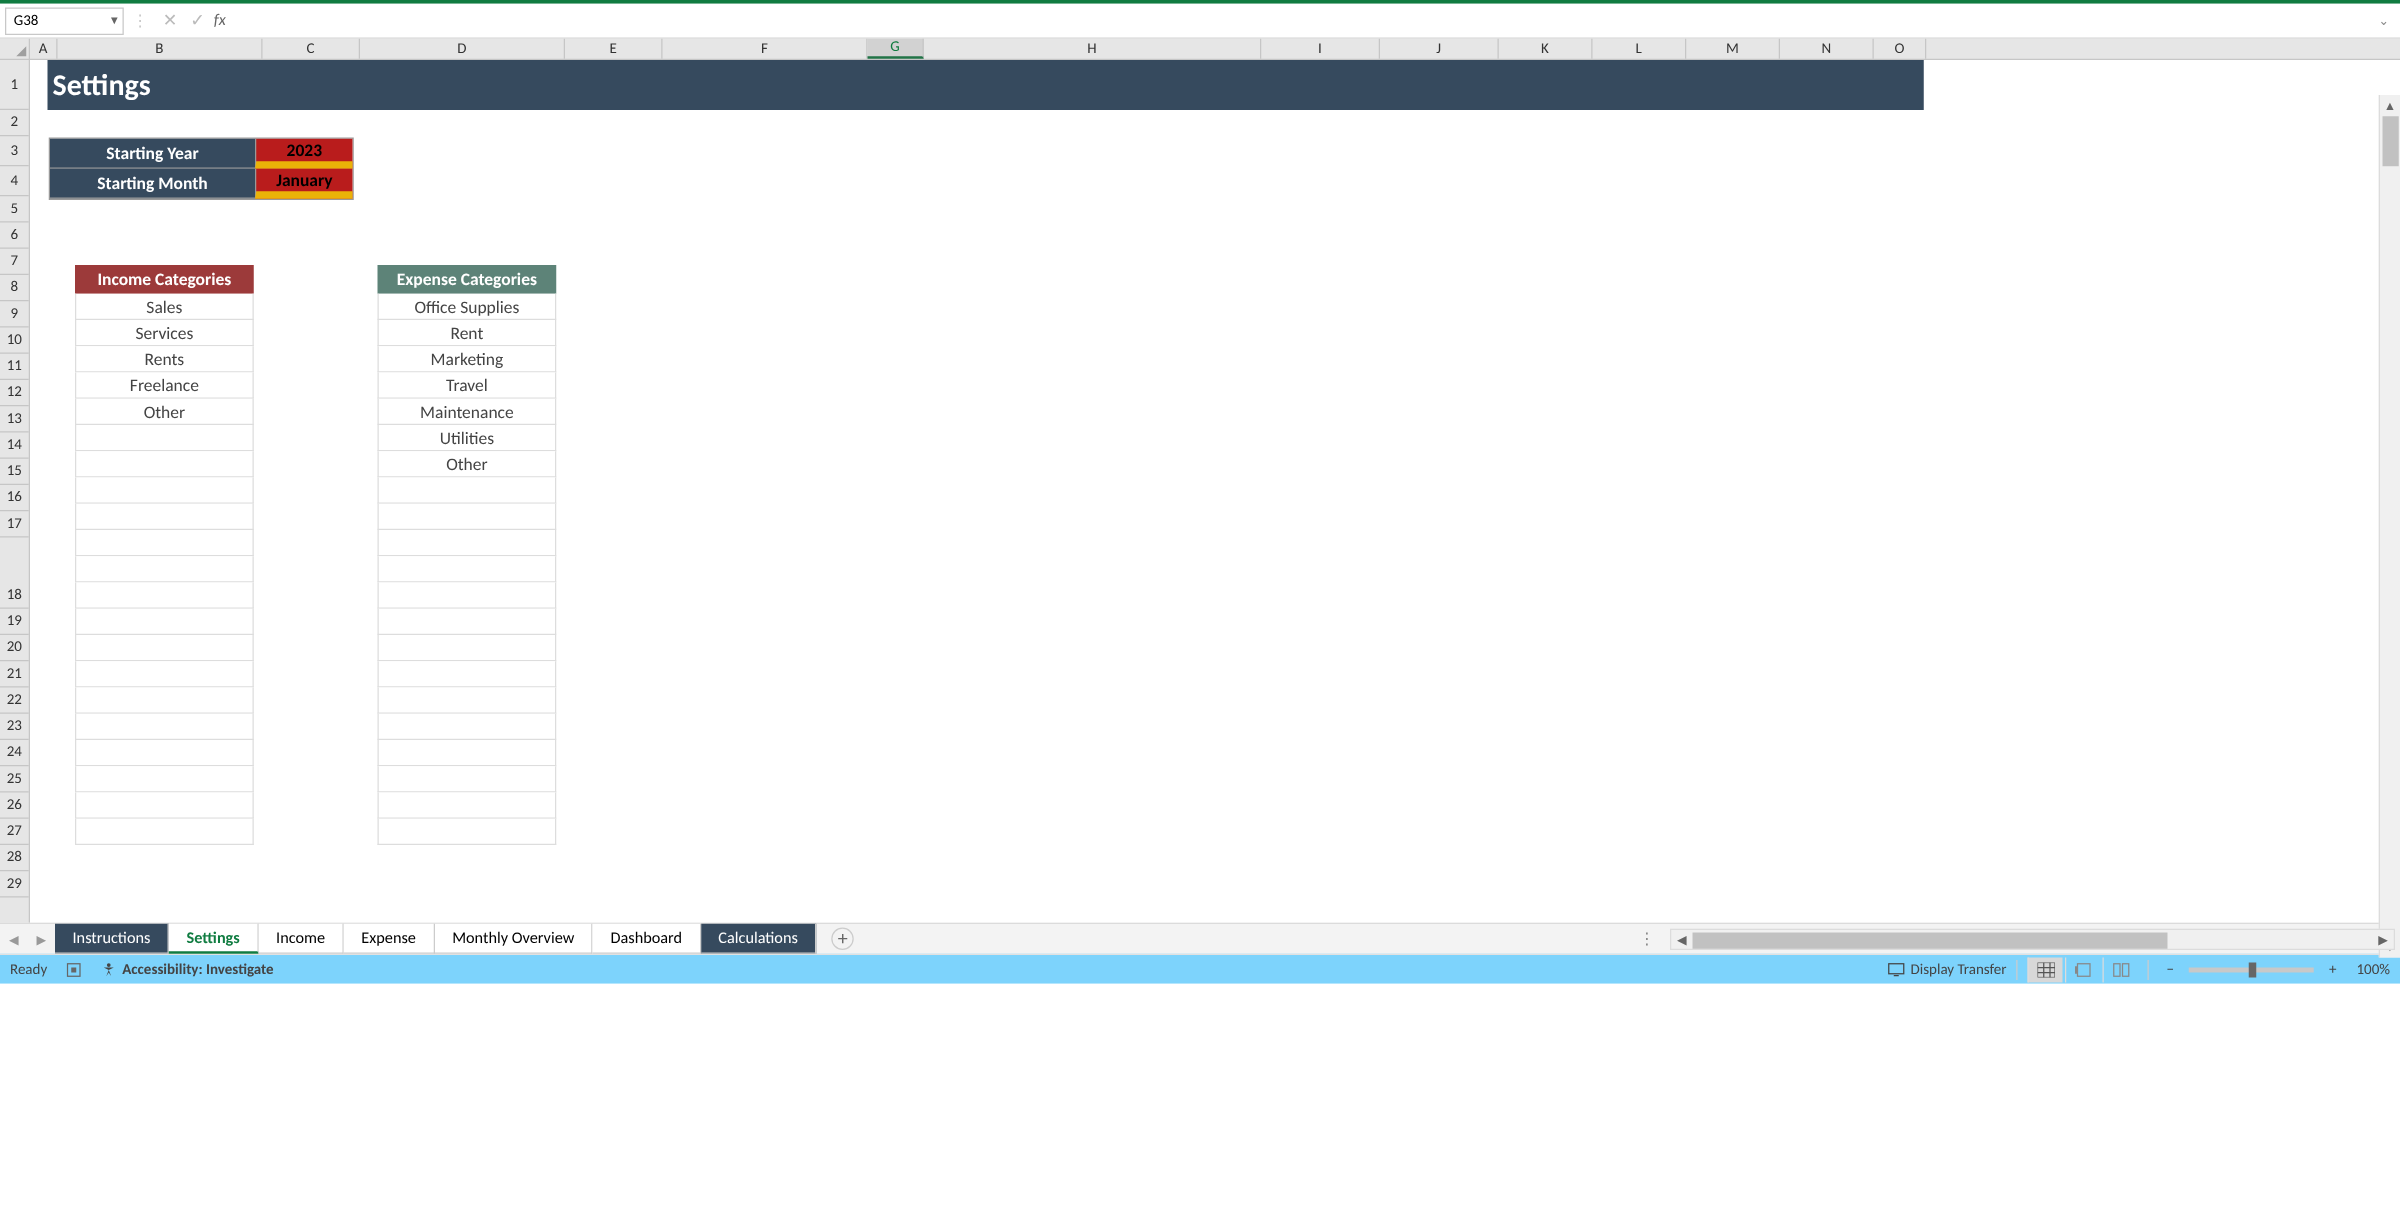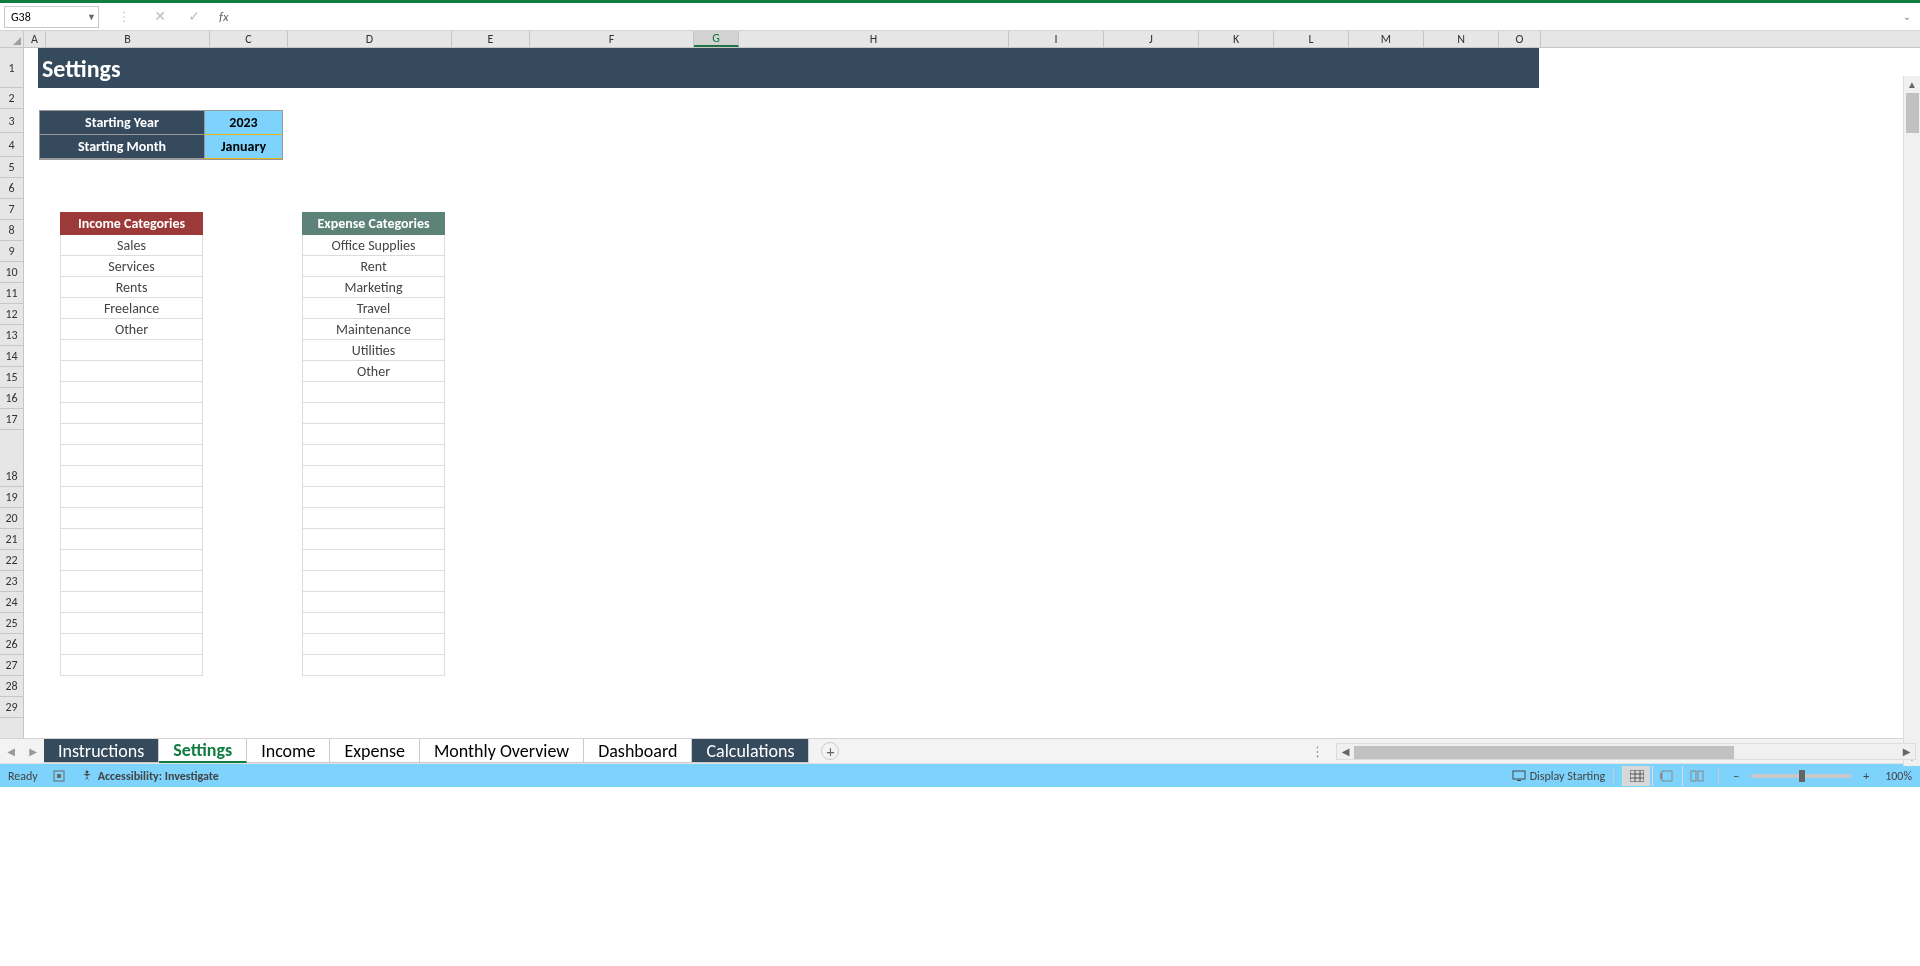--- a/index.html
+++ b/index.html
@@ -2,21 +2,21 @@
 <html><head>
 <meta charset="utf-8">
 <style>
 * { box-sizing: border-box; margin: 0; padding: 0; }
 body { font-family: Calibri, Arial, sans-serif; font-size: 13px; background: #fff; overflow: hidden; }
 
 
 .top-line { height: 3px; background: #107c41; }
 
 
-.formula-bar-area { display: flex; align-items: center; height: 28px; border-bottom: 1px solid #d4d4d4; background: #fff; padding: 2px 4px; gap: 12px; }
+.formula-bar-area { display: flex; align-items: center; height: 28px; border-bottom: 1px solid #d4d4d4; background: #fff; padding: 2px 4px; gap: 0; }
 .name-box { width: 95px; height: 22px; border: 1px solid #c8c8c8; background: #fff; display: flex; align-items: center; padding: 0 6px; font-size: 12px; position: relative; }
 .name-box-dropdown { position: absolute; right: 2px; font-size: 9px; color: #666; }
 .fb-sep { width: 26px; display: flex; justify-content: center; color: #c8c8c8; }
 .fb-btn { width: 22px; height: 22px; display: flex; align-items: center; justify-content: center; color: #bbb; font-size: 14px; }
 .fx-label { font-style: italic; font-size: 13px; color: #666; margin: 0 6px 0 2px; }
 .formula-input { flex: 1; height: 22px; border: none; outline: none; background: #fff; }
 .fb-expand { width: 18px; color: #888; font-size: 10px; text-align: center; }
 
 
 .spreadsheet { position: relative; }
@@ -34,40 +34,40 @@
 
 .cells-area { flex: 1; position: relative; background: #fff; }
 
 
 .title-bar { position: absolute; left: 14px; top: 0; width: 1501px; height: 40px; background: #364a5e; color: #fff; font-size: 24px; font-weight: bold; display: flex; align-items: center; padding-left: 4px; }
 
 
 .settings-table { position: absolute; left: 15px; top: 62px; border: 1px solid #999; }
 .st-row { display: flex; height: 24px; }
 .st-lab { width: 164px; background: #364a5e; color: #fff; font-weight: bold; display: flex; align-items: center; justify-content: center; font-size: 14px; border-bottom: 1px solid #999; }
-.st-val { width: 78px; background: #7dd3fc; display: flex; align-items: center; justify-content: center; font-weight: bold; font-size: 14px; border-left: 1px solid #999; border-bottom: 1px solid #eab308; }
+.st-val { width: 78px; background: #b91c1c; display: flex; align-items: center; justify-content: center; font-weight: bold; font-size: 14px; border-left: 1px solid #999; border-bottom: 6px solid #eab308; }
 
 
 .cat-list { position: absolute; padding-left: 21px; }
 .cat-h { height: 23px; color: #fff; font-weight: bold; display: flex; align-items: center; justify-content: center; font-size: 14px; }
 .cat-h.red { background: #9c3a3a; }
 .cat-h.green { background: #5d8378; }
 .cat-cell { height: 21px; border: 1px solid #ddd; border-top: none; display: flex; align-items: center; justify-content: center; background: #fff; font-size: 14px; color: #444; }
 
 
 .vscroll { position: absolute; right: 0; top: 45px; width: 17px; height: 690px; background: #f0f0f0; border-left: 1px solid #dcdcdc; }
 .vscroll-up,.vscroll-down { height: 17px; display:flex; align-items:center; justify-content:center; font-size:10px; color:#666; background:#f0f0f0; }
 .vscroll-down { position:absolute; bottom:0; width:100%; }
 .vscroll-thumb { position:absolute; top:17px; left:2px; width:13px; height:40px; background:#c1c1c1; }
 
 
 .tabs-bar { display: flex; align-items: center; height: 25px; border-top: 1px solid #d4d4d4; background: #f3f3f3; }
 .tab-nav-btn { width: 22px; height: 22px; display: flex; align-items: center; justify-content: center; color: #999; font-size: 10px; }
 .tabs { display: flex; height: 100%; }
-.tab { padding: 0 14px; display: flex; align-items: center; font-size: 18px; border-right: 1px solid #ccc; background: #fff; cursor: pointer; border-bottom: 1px solid #ccc; }
+.tab { padding: 0 14px; display: flex; align-items: center; font-size: 13px; border-right: 1px solid #ccc; background: #fff; cursor: pointer; border-bottom: 1px solid #ccc; }
 .tab.dark { background: #364a5e; color: #fff; }
 .tab.active { background: #fff; color: #107c41; font-weight: bold; border-bottom: 2px solid #107c41; }
 .tab-add { width: 28px; display: flex; align-items: center; justify-content: center; color: #666; font-size: 16px; border: 1px solid #ccc; border-radius: 50%; height: 18px; width: 18px; margin-left: 12px; }
 .tabs-spacer { flex: 1; }
 .hscroll { width: 580px; height: 17px; background: #f0f0f0; display: flex; align-items: center; border: 1px solid #dcdcdc; margin-right: 4px; position: relative; }
 .hscroll-left,.hscroll-right { width:17px; height:17px; display:flex; align-items:center; justify-content:center; font-size:10px; color:#666; }
 .hscroll-thumb { position:absolute; left:17px; width:380px; height:13px; top:2px; background:#c1c1c1; }
 .hscroll-right { margin-left:auto; }
 
 
@@ -277,21 +277,21 @@
     </div>
   </div>
   <div class="status-right">
     <div class="status-item">
       <span class="acc-icon">
         <svg width="14" height="14" viewBox="0 0 14 14">
             <rect x="1" y="2" width="12" height="8" fill="none" stroke="#444" stroke-width="1"></rect>
             <rect x="5" y="11" width="4" height="1" fill="#444"></rect>
           </svg>
       </span>
-      <span>Display Starting</span>
+      <span>Display Transfer</span>
     </div>
     <div class="sep-v"></div>
     <div class="view-btn active">
       <svg width="14" height="12" viewBox="0 0 14 12">
           <rect x="0" y="0" width="14" height="12" fill="none" stroke="#555"></rect>
           <line x1="0" y1="4" x2="14" y2="4" stroke="#555"></line>
           <line x1="0" y1="8" x2="14" y2="8" stroke="#555"></line>
           <line x1="5" y1="0" x2="5" y2="12" stroke="#555"></line>
           <line x1="10" y1="0" x2="10" y2="12" stroke="#555"></line>
         </svg>

